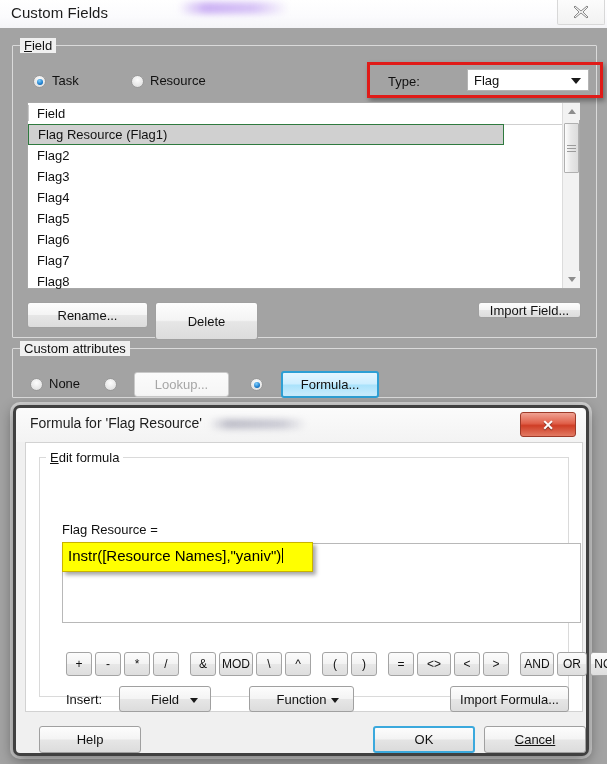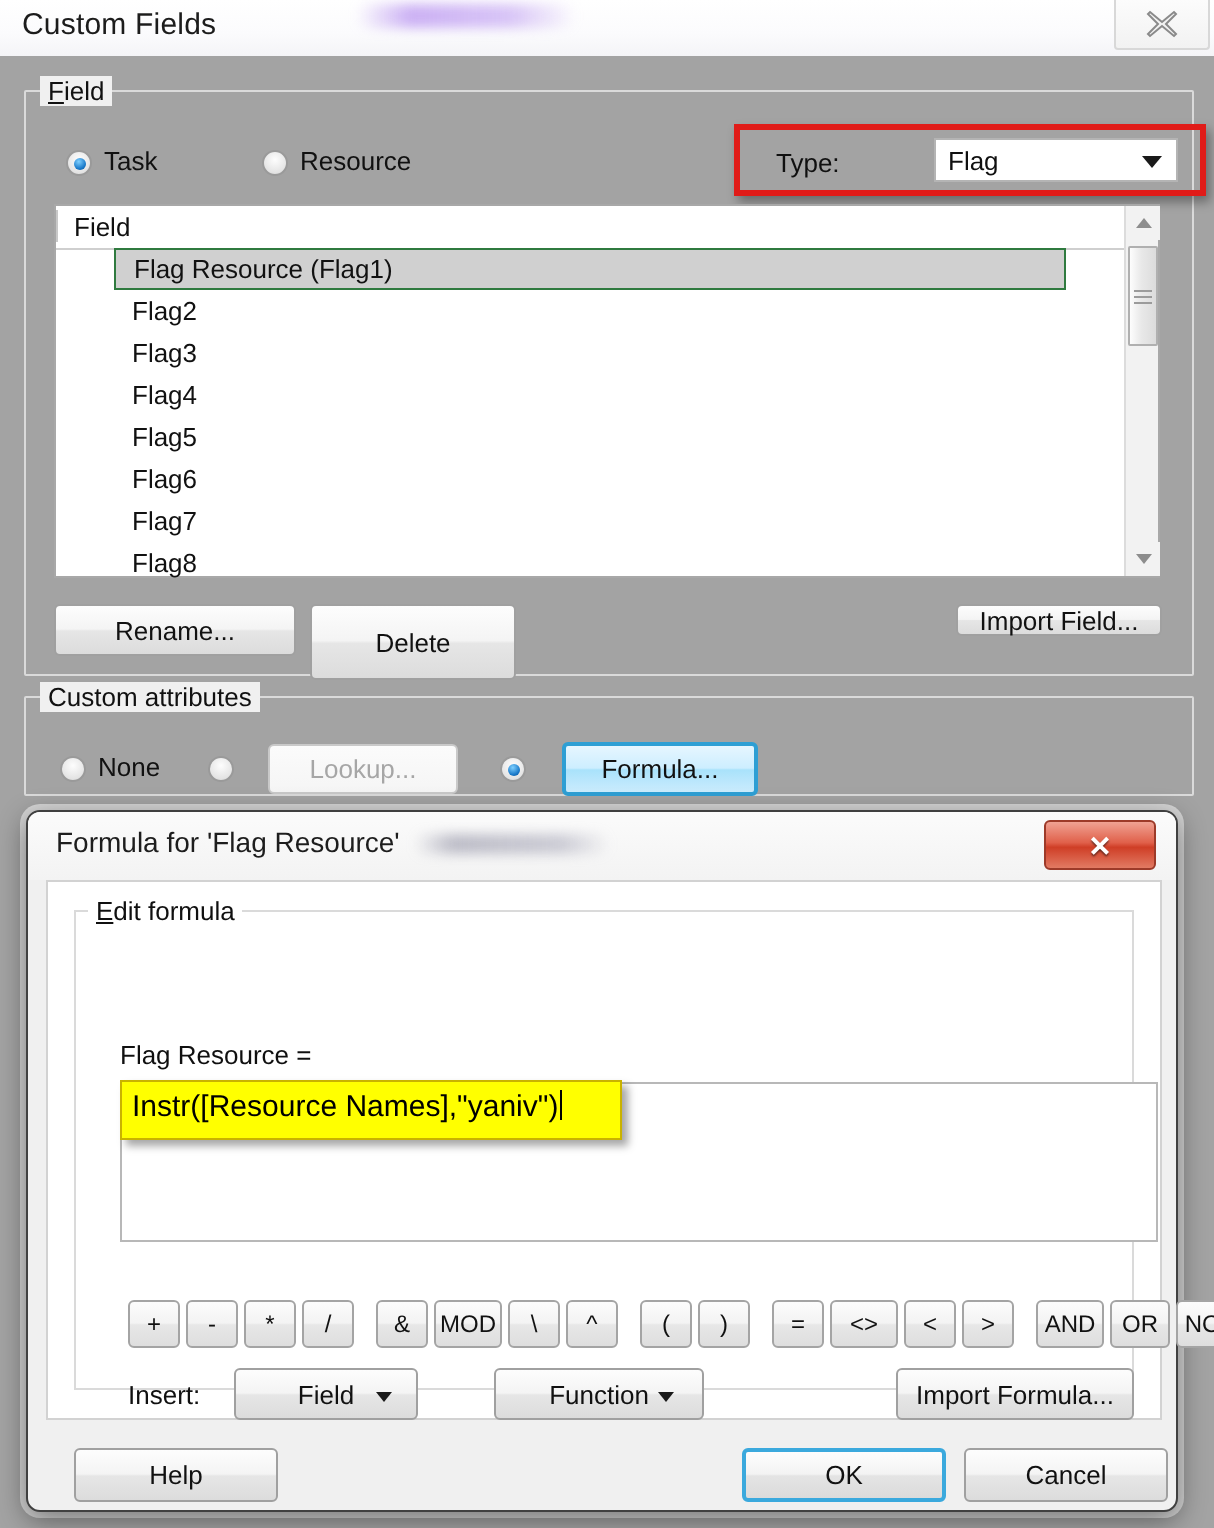--- a/index.html
+++ b/index.html
@@ -88,21 +88,21 @@
   #field-list{
     position:absolute;left:27px;top:102px;width:553px;height:187px;
     border:1px solid #a8a8a8;background:#ffffff;box-sizing:border-box;
   }
   #field-list-header{
     position:absolute;left:0;top:0;width:535px;height:21px;
     background:#ffffff;border-bottom:1px solid #cfcfcf;
   }
   #field-list-header .hdrtext{position:absolute;left:9px;top:3px;font-size:13px;}
   #field-list-header .hdrdiv{position:absolute;left:0;top:2px;width:1px;height:16px;background:#c8c8c8;}
-  #field-rows{position:absolute;left:0;top:21px;width:476px;padding-left:29px;}
+  #field-rows{position:absolute;left:0;top:21px;width:476px;}
   .field-row{height:21px;line-height:21px;padding-left:9px;font-size:13px;color:#111;box-sizing:border-box;}
   .field-row.selected{
     background:#d0d0d0;border:1px solid #2f7a3f;
     line-height:19px;
   }
   
   #list-scroll{
     position:absolute;right:0;top:0;width:17px;height:185px;
     background:#f2f2f2;border-left:1px solid #dcdcdc;box-sizing:border-box;
   }
@@ -154,21 +154,21 @@
   #attr-group{left:12px;top:348px;width:583px;height:48px;}
   #attr-group-label{left:20px;top:341px;}
 
   #btn-lookup{left:134px;top:372px;width:95px;height:25px;}
   #btn-formula{left:281px;top:371px;width:98px;height:27px;}
 
   
   #formula-dialog{
     position:absolute;left:13px;top:405px;width:576px;height:351px;
     background:#f0f0f0;
-    border:1px solid #404040;
+    border:3px solid #404040;
     border-radius:7px;
     box-shadow:0 4px 14px rgba(0,0,0,.45), 0 0 0 3px rgba(255,255,255,.55);
     box-sizing:border-box;
   }
   #formula-titlebar{
     position:absolute;left:0;top:0;width:100%;height:34px;
     background:linear-gradient(to bottom,#fbfbfb,#f3f3f3);
     border-radius:6px 6px 0 0;
   }
   #formula-title{
@@ -232,21 +232,21 @@
   #btn-import-formula{left:424px;top:243px;width:119px;height:26px;}
   .combo-arrow{
     position:absolute;width:0;height:0;
     border-left:4px solid transparent;border-right:4px solid transparent;
     border-top:5px solid #1a1a1a;
   }
 
   #formula-footer{position:absolute;left:0;top:305px;width:100%;height:46px;}
   #btn-help{left:23px;top:13px;width:102px;height:27px;}
   #btn-ok{left:357px;top:13px;width:102px;height:27px;}
-  #btn-cancel{left:468px;top:13px;width:102px;height:27px;}
+  #btn-cancel{left:468px;top:13px;width:102px;height:27px;text-decoration:underline;}
   #formula-footer .btn{position:absolute;}
 </style>
 </head>
 <body>
 
 <div id="outer-dialog">
 
   <div id="outer-titlebar">
     <div id="outer-title">Custom Fields</div>
     <div id="redacted-blur"></div>

